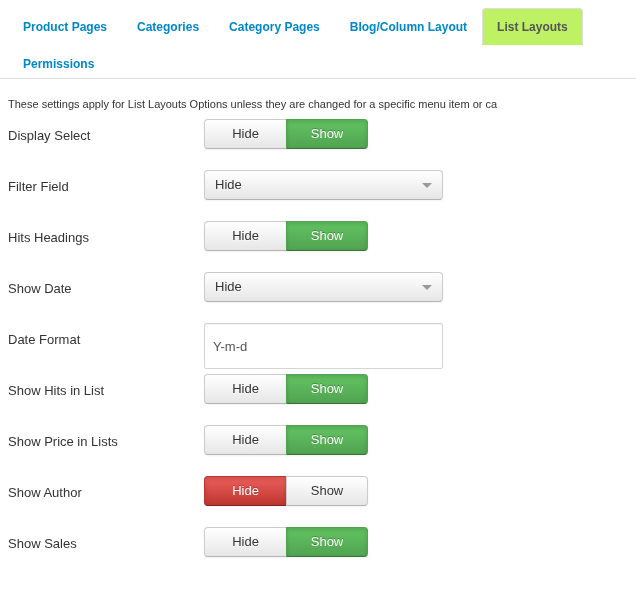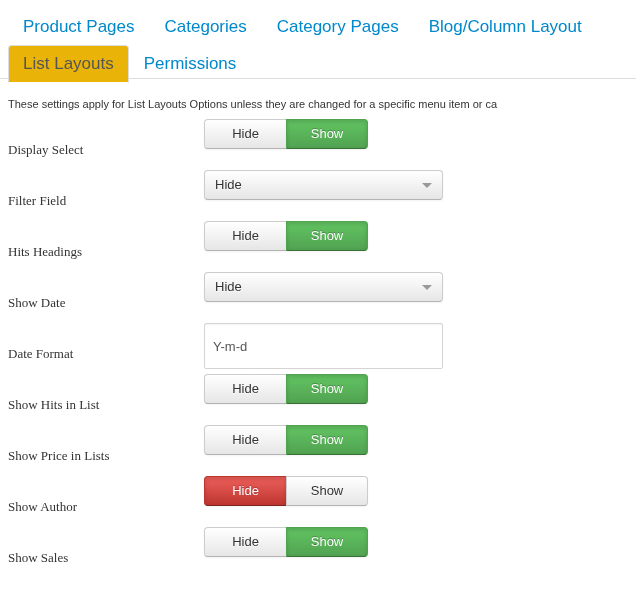--- a/index.html
+++ b/index.html
@@ -32,31 +32,32 @@
   }
   .tab-item {
     display: inline-block;
     vertical-align: top;
     margin: 0 0 -1px 0;
   }
   .tab-link {
     display: block;
     padding: 8px 14px;
     line-height: 20px;
-    font-size: 17px;
+    font-size: 12px;
     color: #0088cc;
     text-decoration: none;
     border: 1px solid transparent;
     border-radius: 4px 4px 0 0;
     cursor: pointer;
     white-space: nowrap;
+    font-weight: bold;
   }
   .tab-item.active .tab-link {
     color: #555555;
-    background: #eab308;
+    background: #bef264;
     border: 1px solid #dddddd;
     border-bottom-color: #ffffff;
     cursor: default;
   }
 
   
   .description {
     margin: 0;
     padding: 16px 0 0 8px;
     font-size: 11px;
@@ -72,27 +73,26 @@
     margin: 0;
   }
   .control-group {
     position: relative;
     height: 51px;
     margin: 0;
   }
   .control-label {
     position: absolute;
     left: 8px;
-    top: 28px;
+    top: 14px;
     width: 185px;
     font-size: 13px;
     line-height: 18px;
     color: #333333;
     white-space: nowrap;
-    font-family: Liberation Serif, serif;
   }
   .controls {
     position: absolute;
     left: 204px;
     top: 6px;
   }
 
   
   .btn-group {
     display: inline-block;

